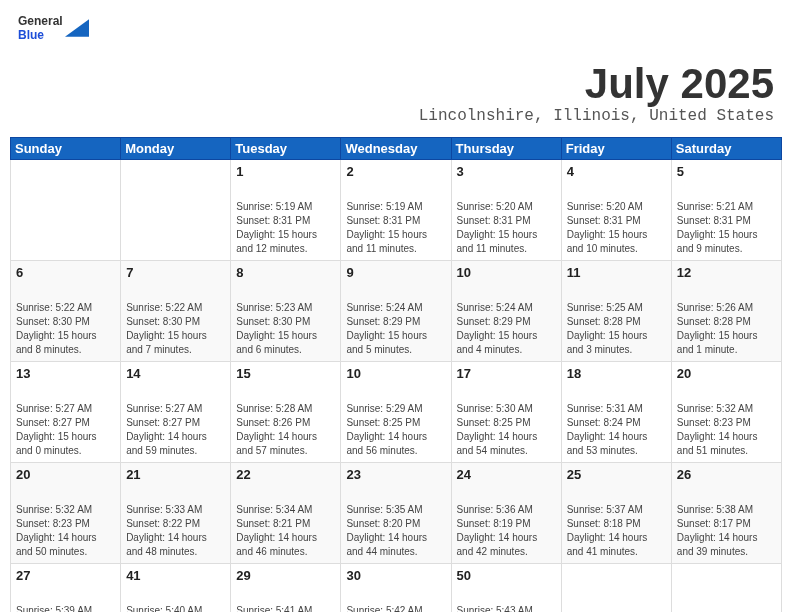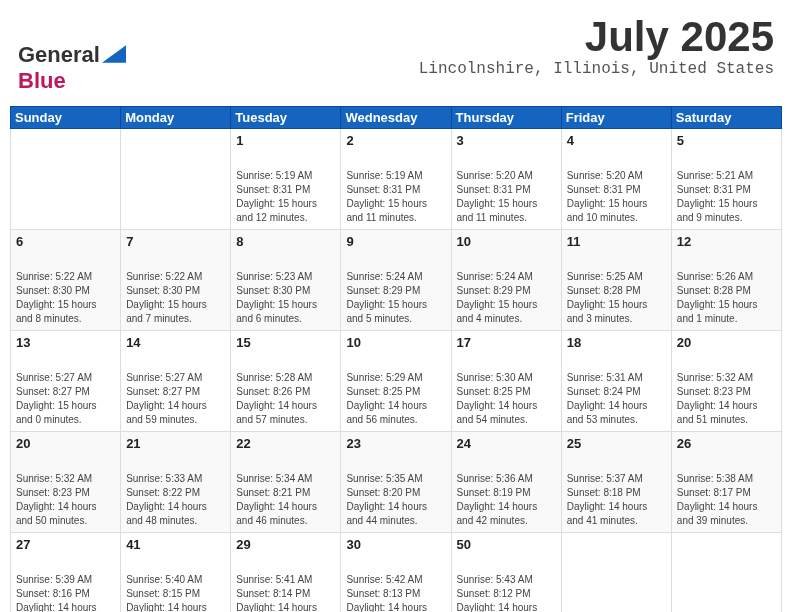--- a/index.html
+++ b/index.html
@@ -15,33 +15,33 @@
       justify-content: space-between;
       align-items: flex-start;
       margin-bottom: 8px;
       padding: 4px 8px;
     }
     .logo {
       display: flex;
       align-items: center;
     }
     .logo-text {
-      font-size: 22px;
-      font-weight: bold;
-      margin-top: 28px;
+      font-size: 12px;
+      font-weight: bold;
     }
     .logo-general { color: #333; }
-    .logo-blue { color: #be185d; }
+    .logo-blue { color: #1d4ed8; }
     .logo-icon {
       width: 24px;
       height: 18px;
       margin-left: 2px;
     }
     .title-block {
       text-align: right;
+      margin-top: 47px;
     }
     .main-title {
       font-size: 42px;
       font-weight: bold;
       color: #333;
       line-height: 1.1;
     }
     .subtitle {
       font-size: 16px;
       color: #555;

